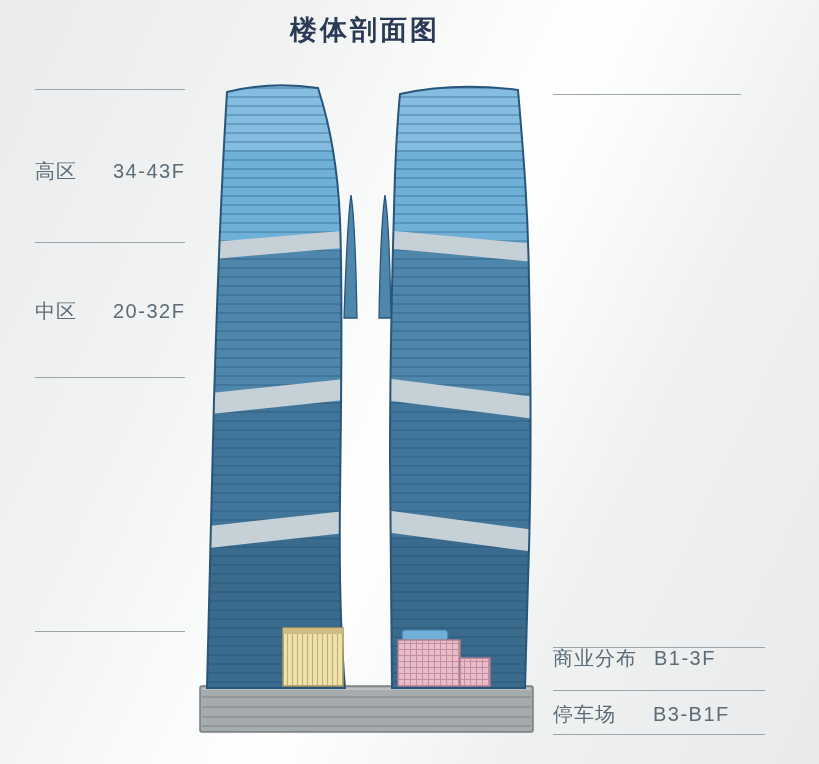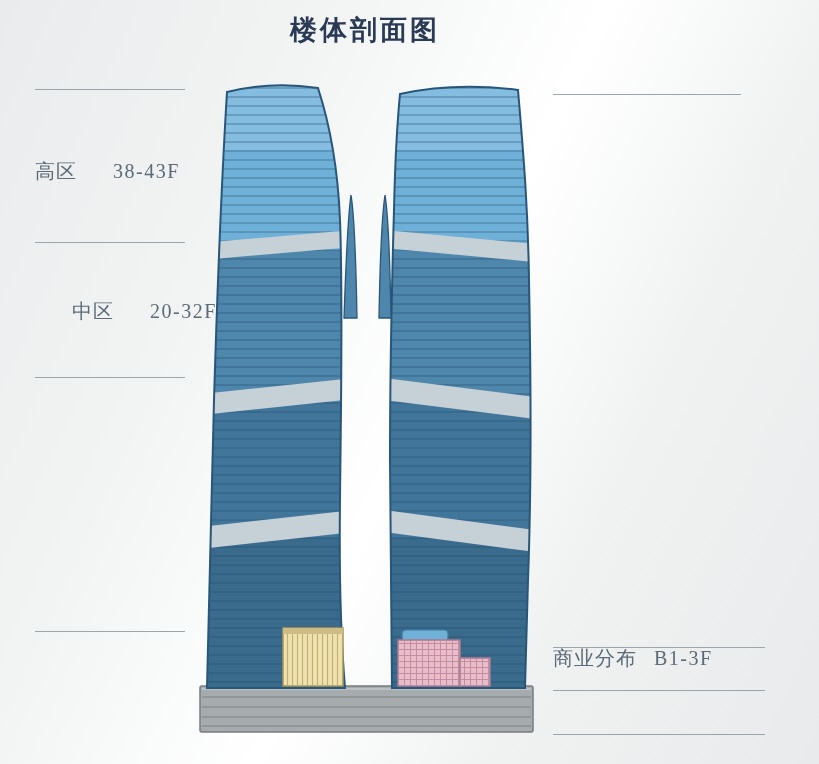--- a/index.html
+++ b/index.html
@@ -1,21 +1,21 @@
 <!DOCTYPE html>
 <html><head>
 <meta charset="utf-8">
 <style>
   html,body{margin:0;padding:0;}
   .page{
     position:relative;
     width:819px;height:764px;
     background:linear-gradient(115deg,#e9ebec 0%,#f2f4f4 28%,#ffffff 52%,#f0f2f2 72%,#e8eaeb 100%);
     overflow:hidden;
-    font-family:Liberation Serif, serif;
+    font-family:Liberation Sans, sans-serif;
   }
   .title{
     position:absolute;top:12px;left:165px;width:400px;
     text-align:center;font-size:27px;font-weight:bold;
     color:#2a3a55;letter-spacing:3px;
   }
   .rule{position:absolute;height:0;border-top:1px solid #9aa6ad;}
   .label-row{
     position:absolute;display:flex;align-items:flex-end;
     font-size:20px;color:#5b6b78;letter-spacing:1px;line-height:26px;
@@ -32,35 +32,39 @@
 
   <div class="title">楼体剖面图</div>
 
   <div class="rule" style="left:35px;top:89px;width:150px;"></div>
   <div class="rule" style="left:35px;top:242px;width:150px;"></div>
   <div class="rule" style="left:35px;top:377px;width:150px;"></div>
   <div class="rule" style="left:35px;top:631px;width:150px;"></div>
 
   <div class="label-row" style="left:35px;top:158px;">
     <span class="zone">高区</span>
-    <span class="floors">38-43F</span>
+    <span class="floors">34-43F</span>
   </div>
-  <div class="label-row" style="left:35px;top:298px;margin-left:37px;">
+  <div class="label-row" style="left:35px;top:298px;">
     <span class="zone">中区</span>
     <span class="floors">20-32F</span>
   </div>
 
   <div class="rule" style="left:553px;top:94px;width:188px;"></div>
   <div class="rule" style="left:553px;top:647px;width:212px;"></div>
   <div class="rule" style="left:553px;top:690px;width:212px;"></div>
   <div class="rule" style="left:553px;top:734px;width:212px;"></div>
 
   <div class="label-row rt" style="left:553px;top:645px;">
     <span class="zone">商业分布</span>
     <span class="floors" style="margin-left:1px;">B1-3F</span>
+  </div>
+  <div class="label-row rt" style="left:553px;top:701px;">
+    <span class="zone">停车场</span>
+    <span class="floors" style="margin-left:0;">B3-B1F</span>
   </div>
 
   <svg width="345" height="660" viewBox="0 0 345 660" style="position:absolute;left:195px;top:80px;">
     <defs>
       <pattern id="floorLines" width="10" height="9" patternUnits="userSpaceOnUse">
         <line x1="0" y1="8" x2="10" y2="8" stroke="#1d4866" stroke-width="1.1" opacity="0.5"></line>
       </pattern>
       <pattern id="vStripes" width="5" height="6" patternUnits="userSpaceOnUse">
         <line x1="2.5" y1="0" x2="2.5" y2="6" stroke="#c3b071" stroke-width="1.2"></line>
       </pattern>

